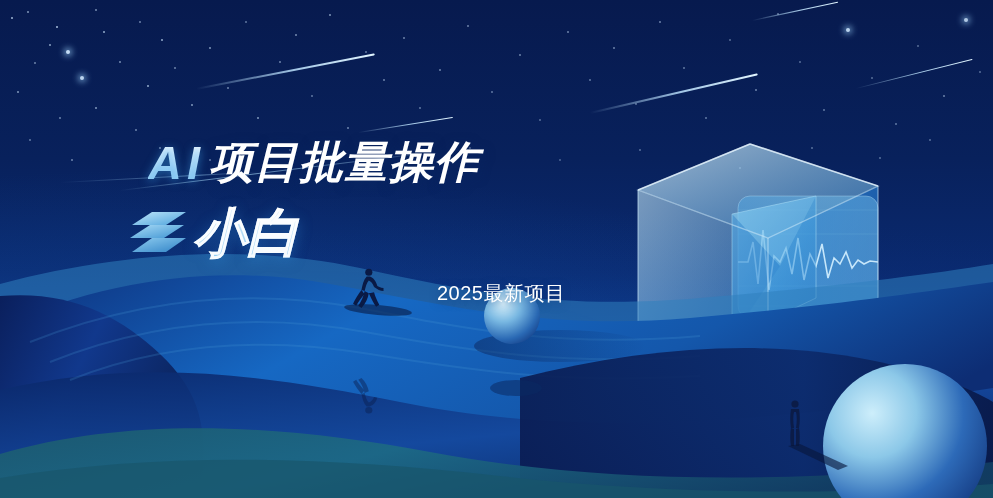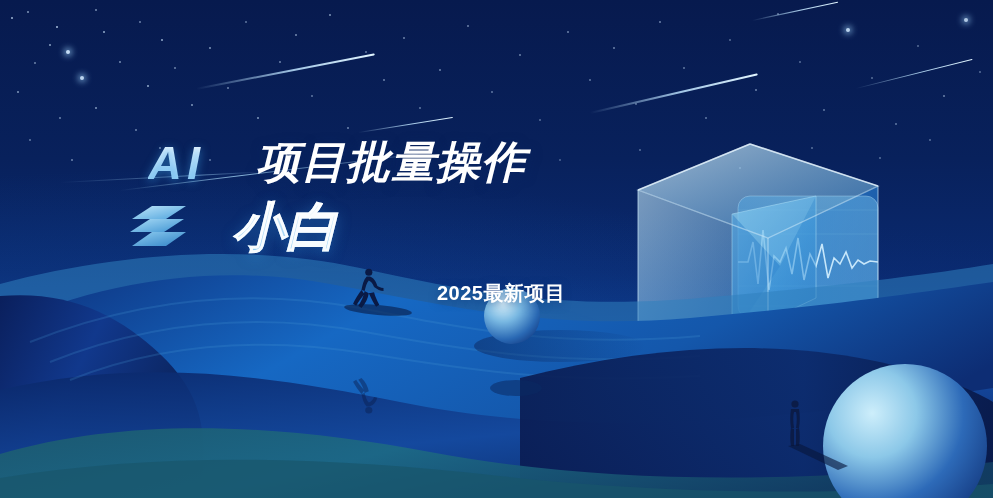--- a/index.html
+++ b/index.html
@@ -49,56 +49,55 @@
 
   
   .land { position:absolute; left:0; right:0; bottom:0; height:260px; }
   .land-svg { width:100%; height:100%; display:block; }
 
   
   .headline {
     position:absolute; left:0; top:132px; width:780px;
     z-index:9;
   }
-  .line { display:flex; align-items:center; white-space:nowrap;gap:39px; }
+  .line { display:flex; align-items:center; white-space:nowrap; }
   .line1 { padding-left:148px; height:60px; }
-  .line2 { padding-left:130px; height:68px; margin-top:2px; }
+  .line2 { padding-left:130px; height:68px; margin-top:8px; }
 
   .ai {
     font-size:47px; font-weight:700; font-style:italic;
     letter-spacing:5px;
     background:linear-gradient(180deg,#ffffff 0%,#d9f0ff 42%,#7dc4f2 100%);
     -webkit-background-clip:text; background-clip:text; color:transparent;
     text-shadow:0 2px 10px rgba(60,160,230,.55);
     padding-right:4px;
   }
   .hl-white {
     font-size:44px; font-weight:700; font-style:italic;
     color:#ffffff; letter-spacing:1px;
     text-shadow:0 3px 12px rgba(10,40,100,.55);
-    margin-left:8px;
   }
   .layer-icon { width:58px; height:48px; margin-right:6px; flex:none; }
   .xiaobai {
     font-size:52px; font-weight:700; font-style:italic; letter-spacing:1px;
     background:linear-gradient(180deg,#ffffff 0%,#e8f7ff 34%,#84cbf3 100%);
     -webkit-background-clip:text; background-clip:text; color:transparent;
     -webkit-text-stroke:1.4px rgba(255,255,255,.92);
     text-shadow:0 3px 14px rgba(50,150,225,.5);
     padding-right:8px;
   }
   .hl-white2 {
     font-size:46px; font-weight:700; font-style:italic;
     color:#ffffff; letter-spacing:1px;
     text-shadow:0 3px 12px rgba(10,40,100,.55);
   }
 
   .subtitle {
     position:absolute; left:437px; top:280px; z-index:9;
-    font-size:20px; font-weight:700; color:#ffffff;
+    font-size:20px; font-weight:400; color:#ffffff;
     letter-spacing:.5px;
     text-shadow:0 2px 8px rgba(10,45,110,.5);
   }
 
   .beam {
     position:absolute; left:120px; top:190px; width:300px; height:1.4px;
     background:linear-gradient(90deg, rgba(140,210,255,0) 0%, rgba(175,225,255,.75) 40%, rgba(200,238,255,.2) 100%);
     transform:rotate(-7deg); transform-origin:left center; z-index:8;
   }
   .beam2 {

